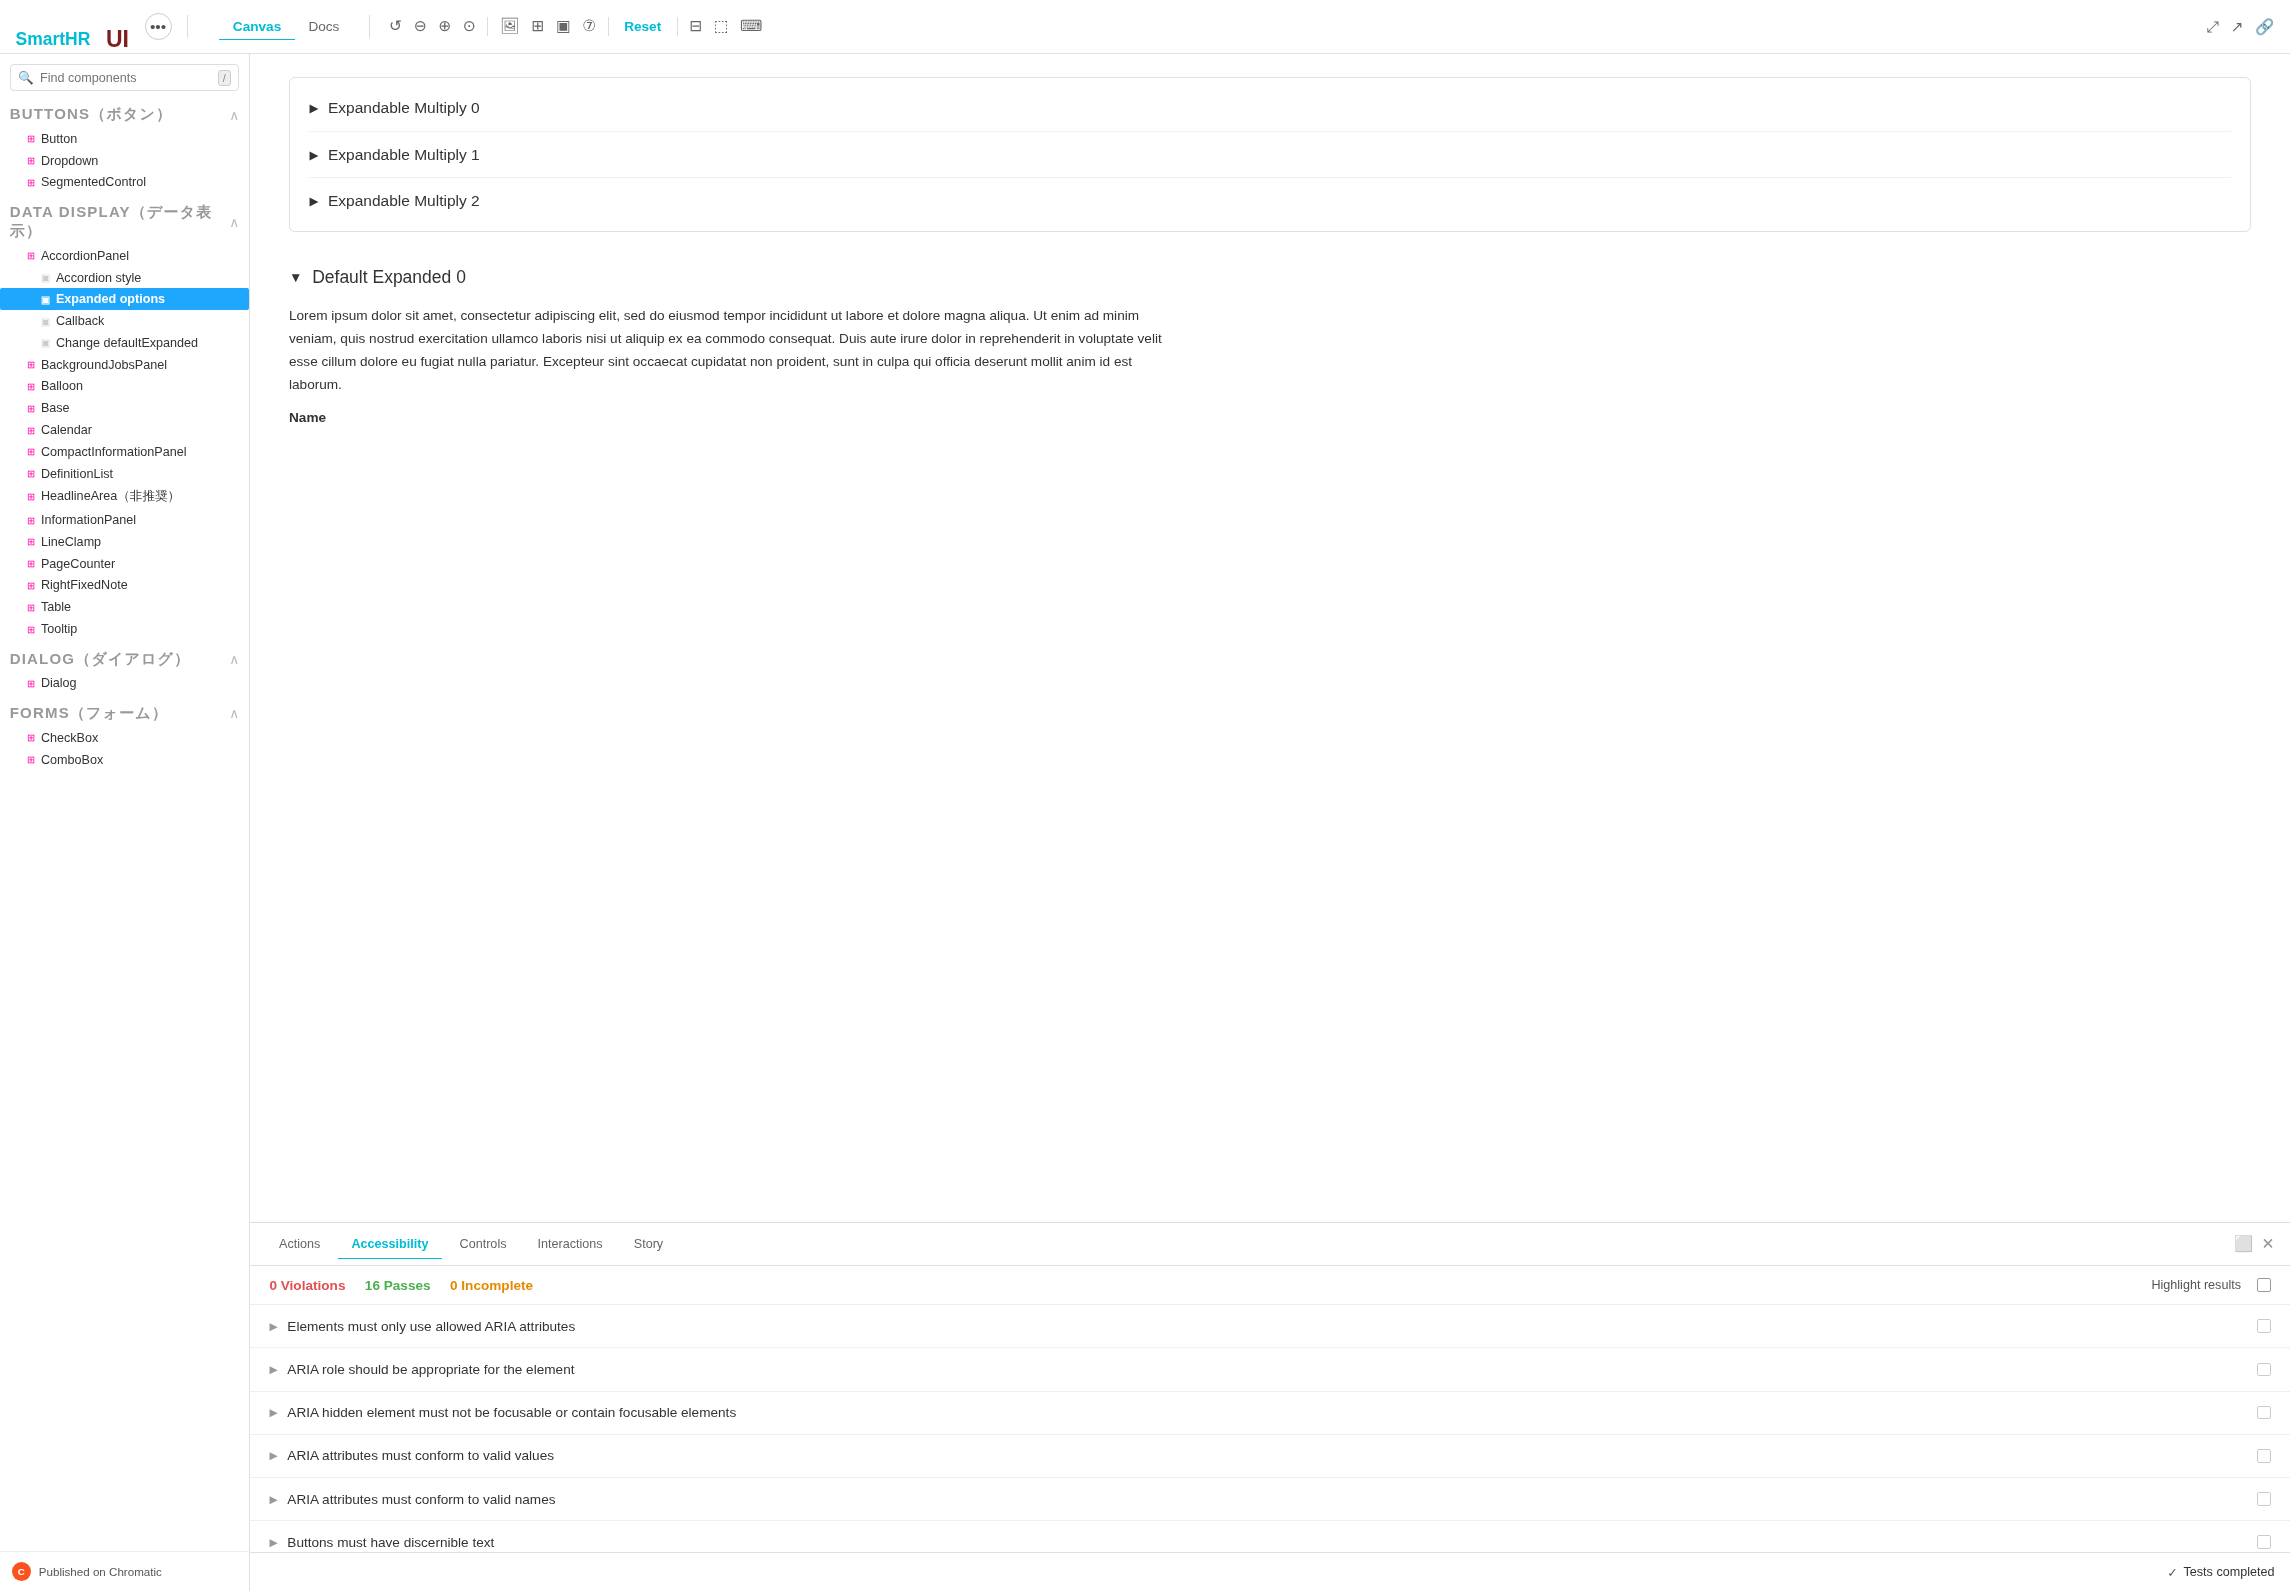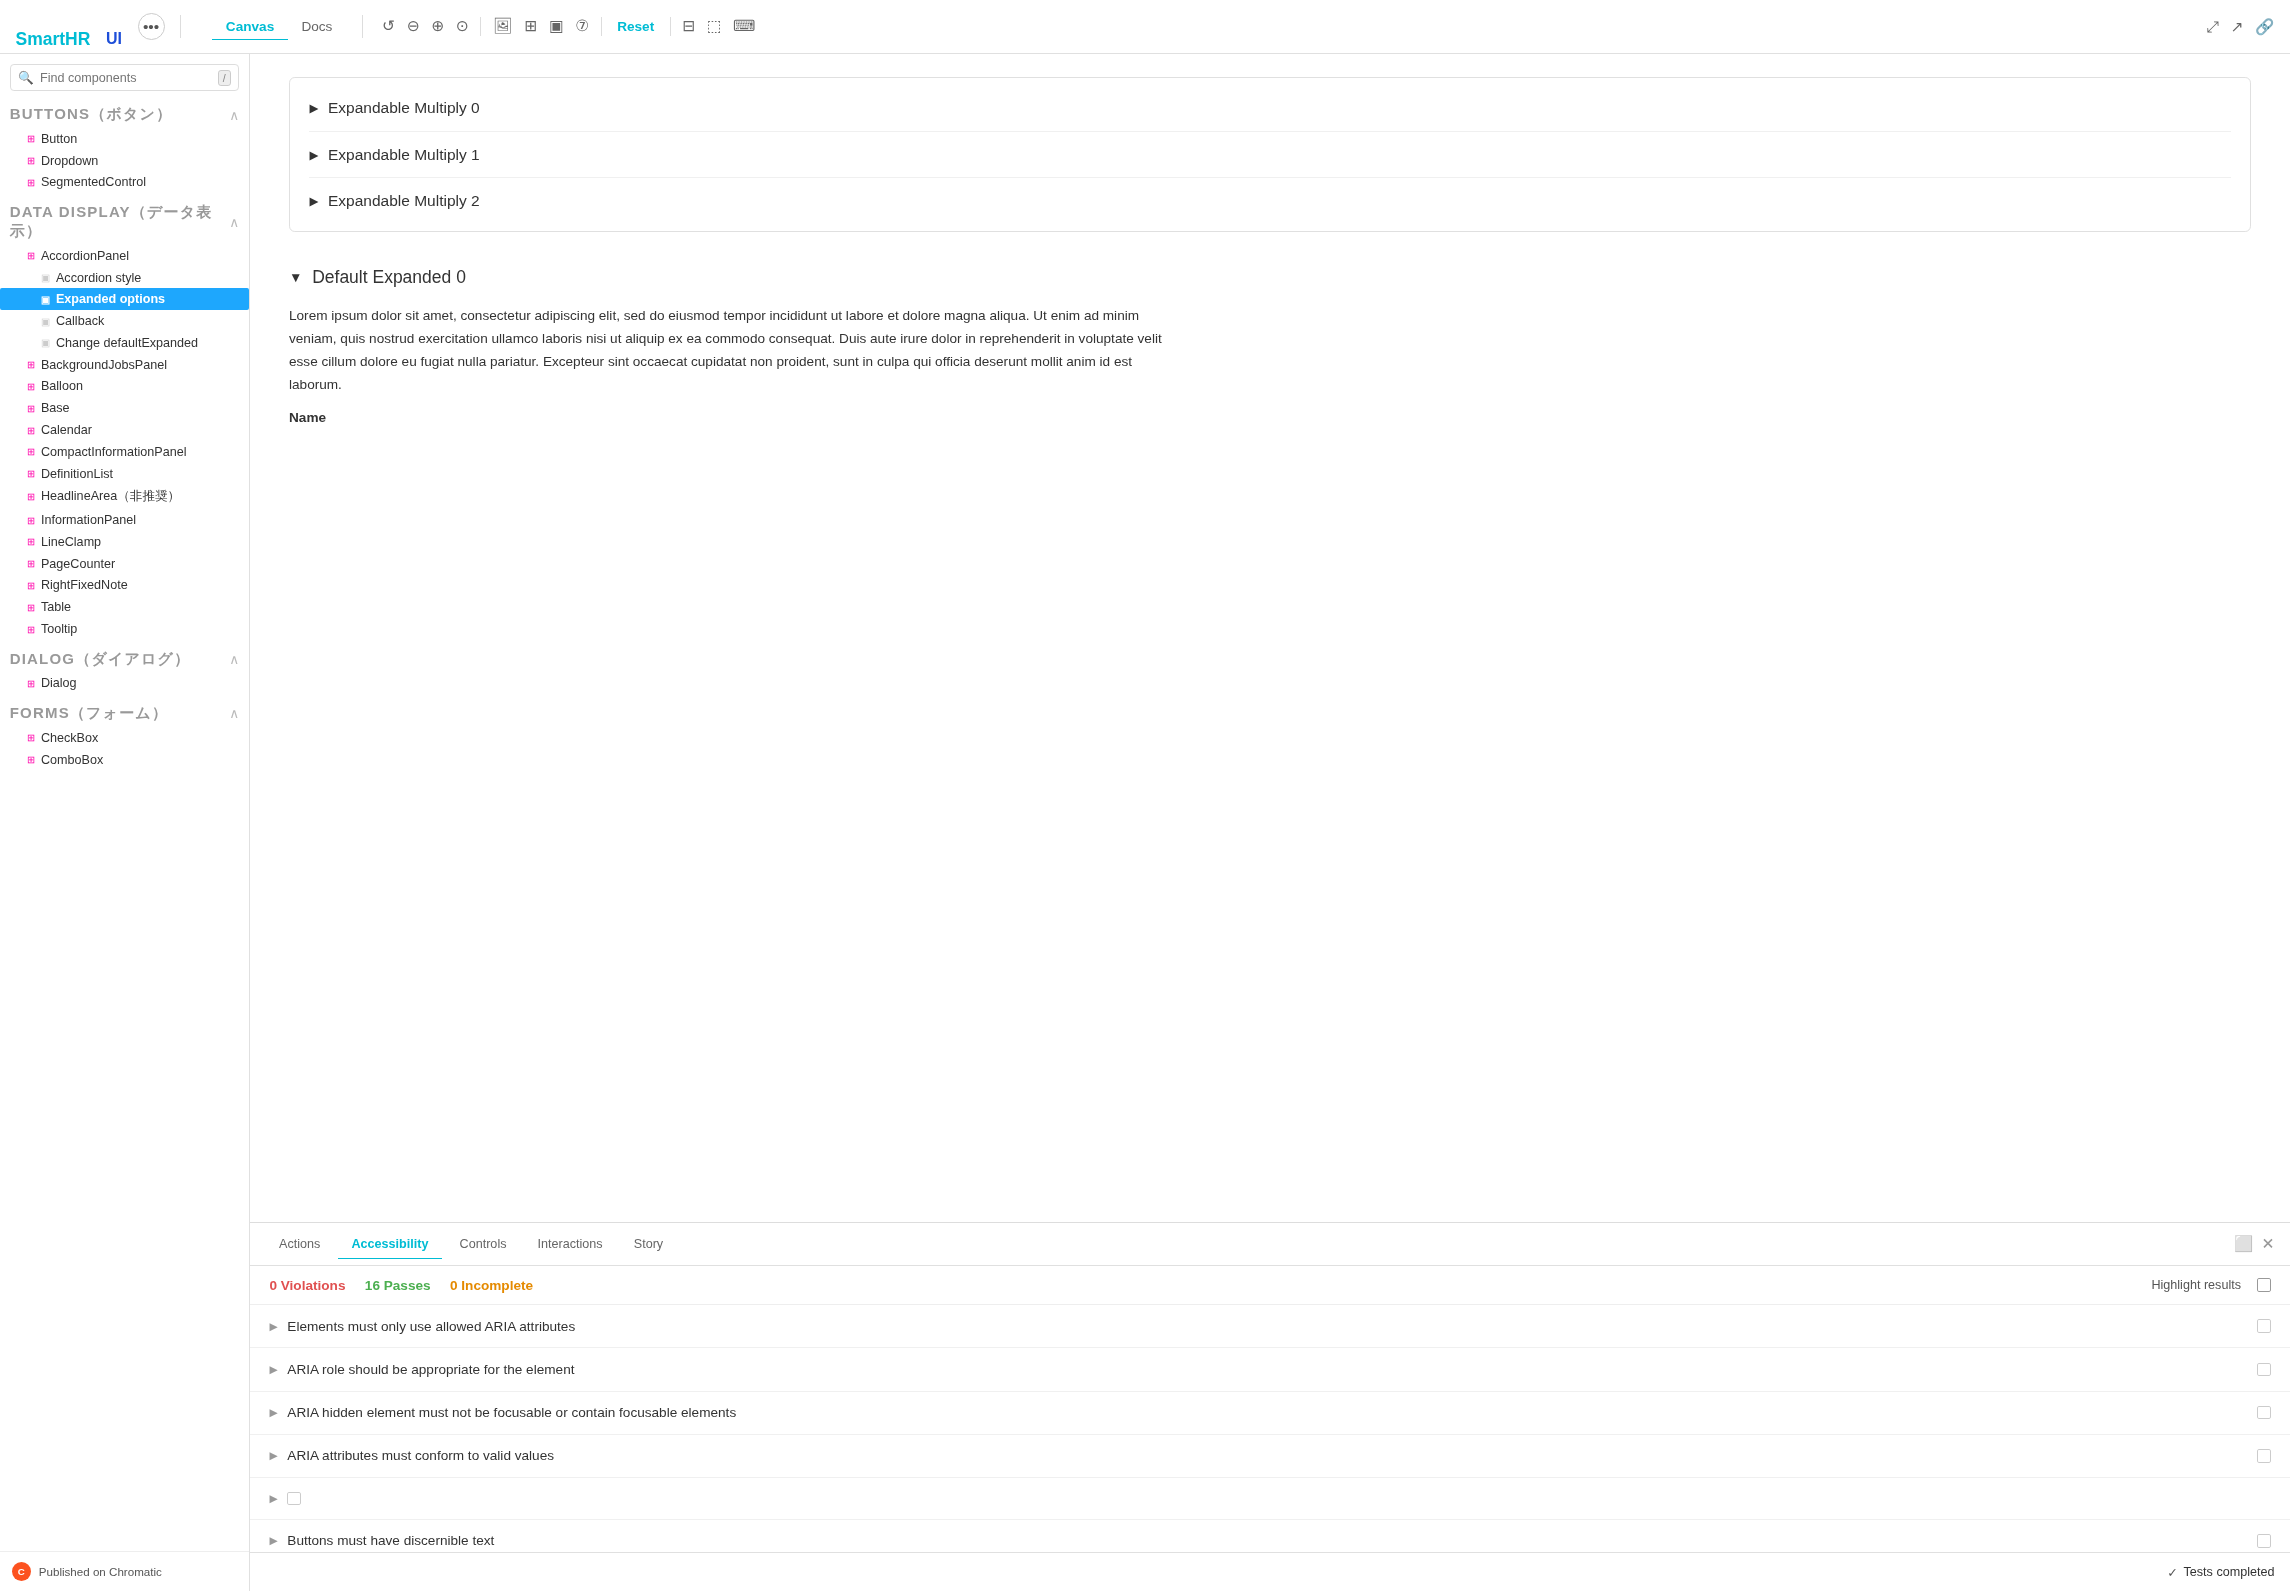--- a/index.html
+++ b/index.html
@@ -78,21 +78,21 @@
     
     .status-bar { height: 39px; background: #fff; border-top: 1px solid #e0e0e0; display: flex; align-items: center; justify-content: space-between; padding: 0 15.5px; }
     .tests-completed { display: flex; align-items: center; gap: 5.8px; font-size: 12.6px; color: #333; }
     .check-mark { color: #555; }
   </style>
 </head>
 <body>
 
 <div class="top-bar">
   <span class="logo">SmartHR</span>
-    <span class="logo" style="color:#1d4ed8;font-weight:800;font-size:16px;"> UI</span>
+    <span class="logo" style="color:#7f1d1d;font-weight:800;font-size:23px;"> UI</span>
   <div class="more-btn">•••</div>
 
   <div style="width:1px;height:23px;background:#ddd;margin:0 7.8px;"></div>
 
   <div class="top-bar-tabs">
     <div class="top-tab active">Canvas</div>
     <div class="top-tab">Docs</div>
   </div>
 
   <div style="width:1px;height:23px;background:#ddd;margin:0 7.8px;"></div>
@@ -324,20 +324,21 @@
           <span class="check-text">ARIA hidden element must not be focusable or contain focusable elements</span>
           <span class="row-check"></span>
         </div>
         <div class="check-row">
           <span class="chevron">▶</span>
           <span class="check-text">ARIA attributes must conform to valid values</span>
           <span class="row-check"></span>
         </div>
         <div class="check-row">
           <span class="chevron">▶</span>
+          <span class="check-text">ARIA attributes must conform to valid names</span>
           <span class="row-check"></span>
         </div>
         <div class="check-row">
           <span class="chevron">▶</span>
           <span class="check-text">Buttons must have discernible text</span>
           <span class="row-check"></span>
         </div>
 
       </div>
 

